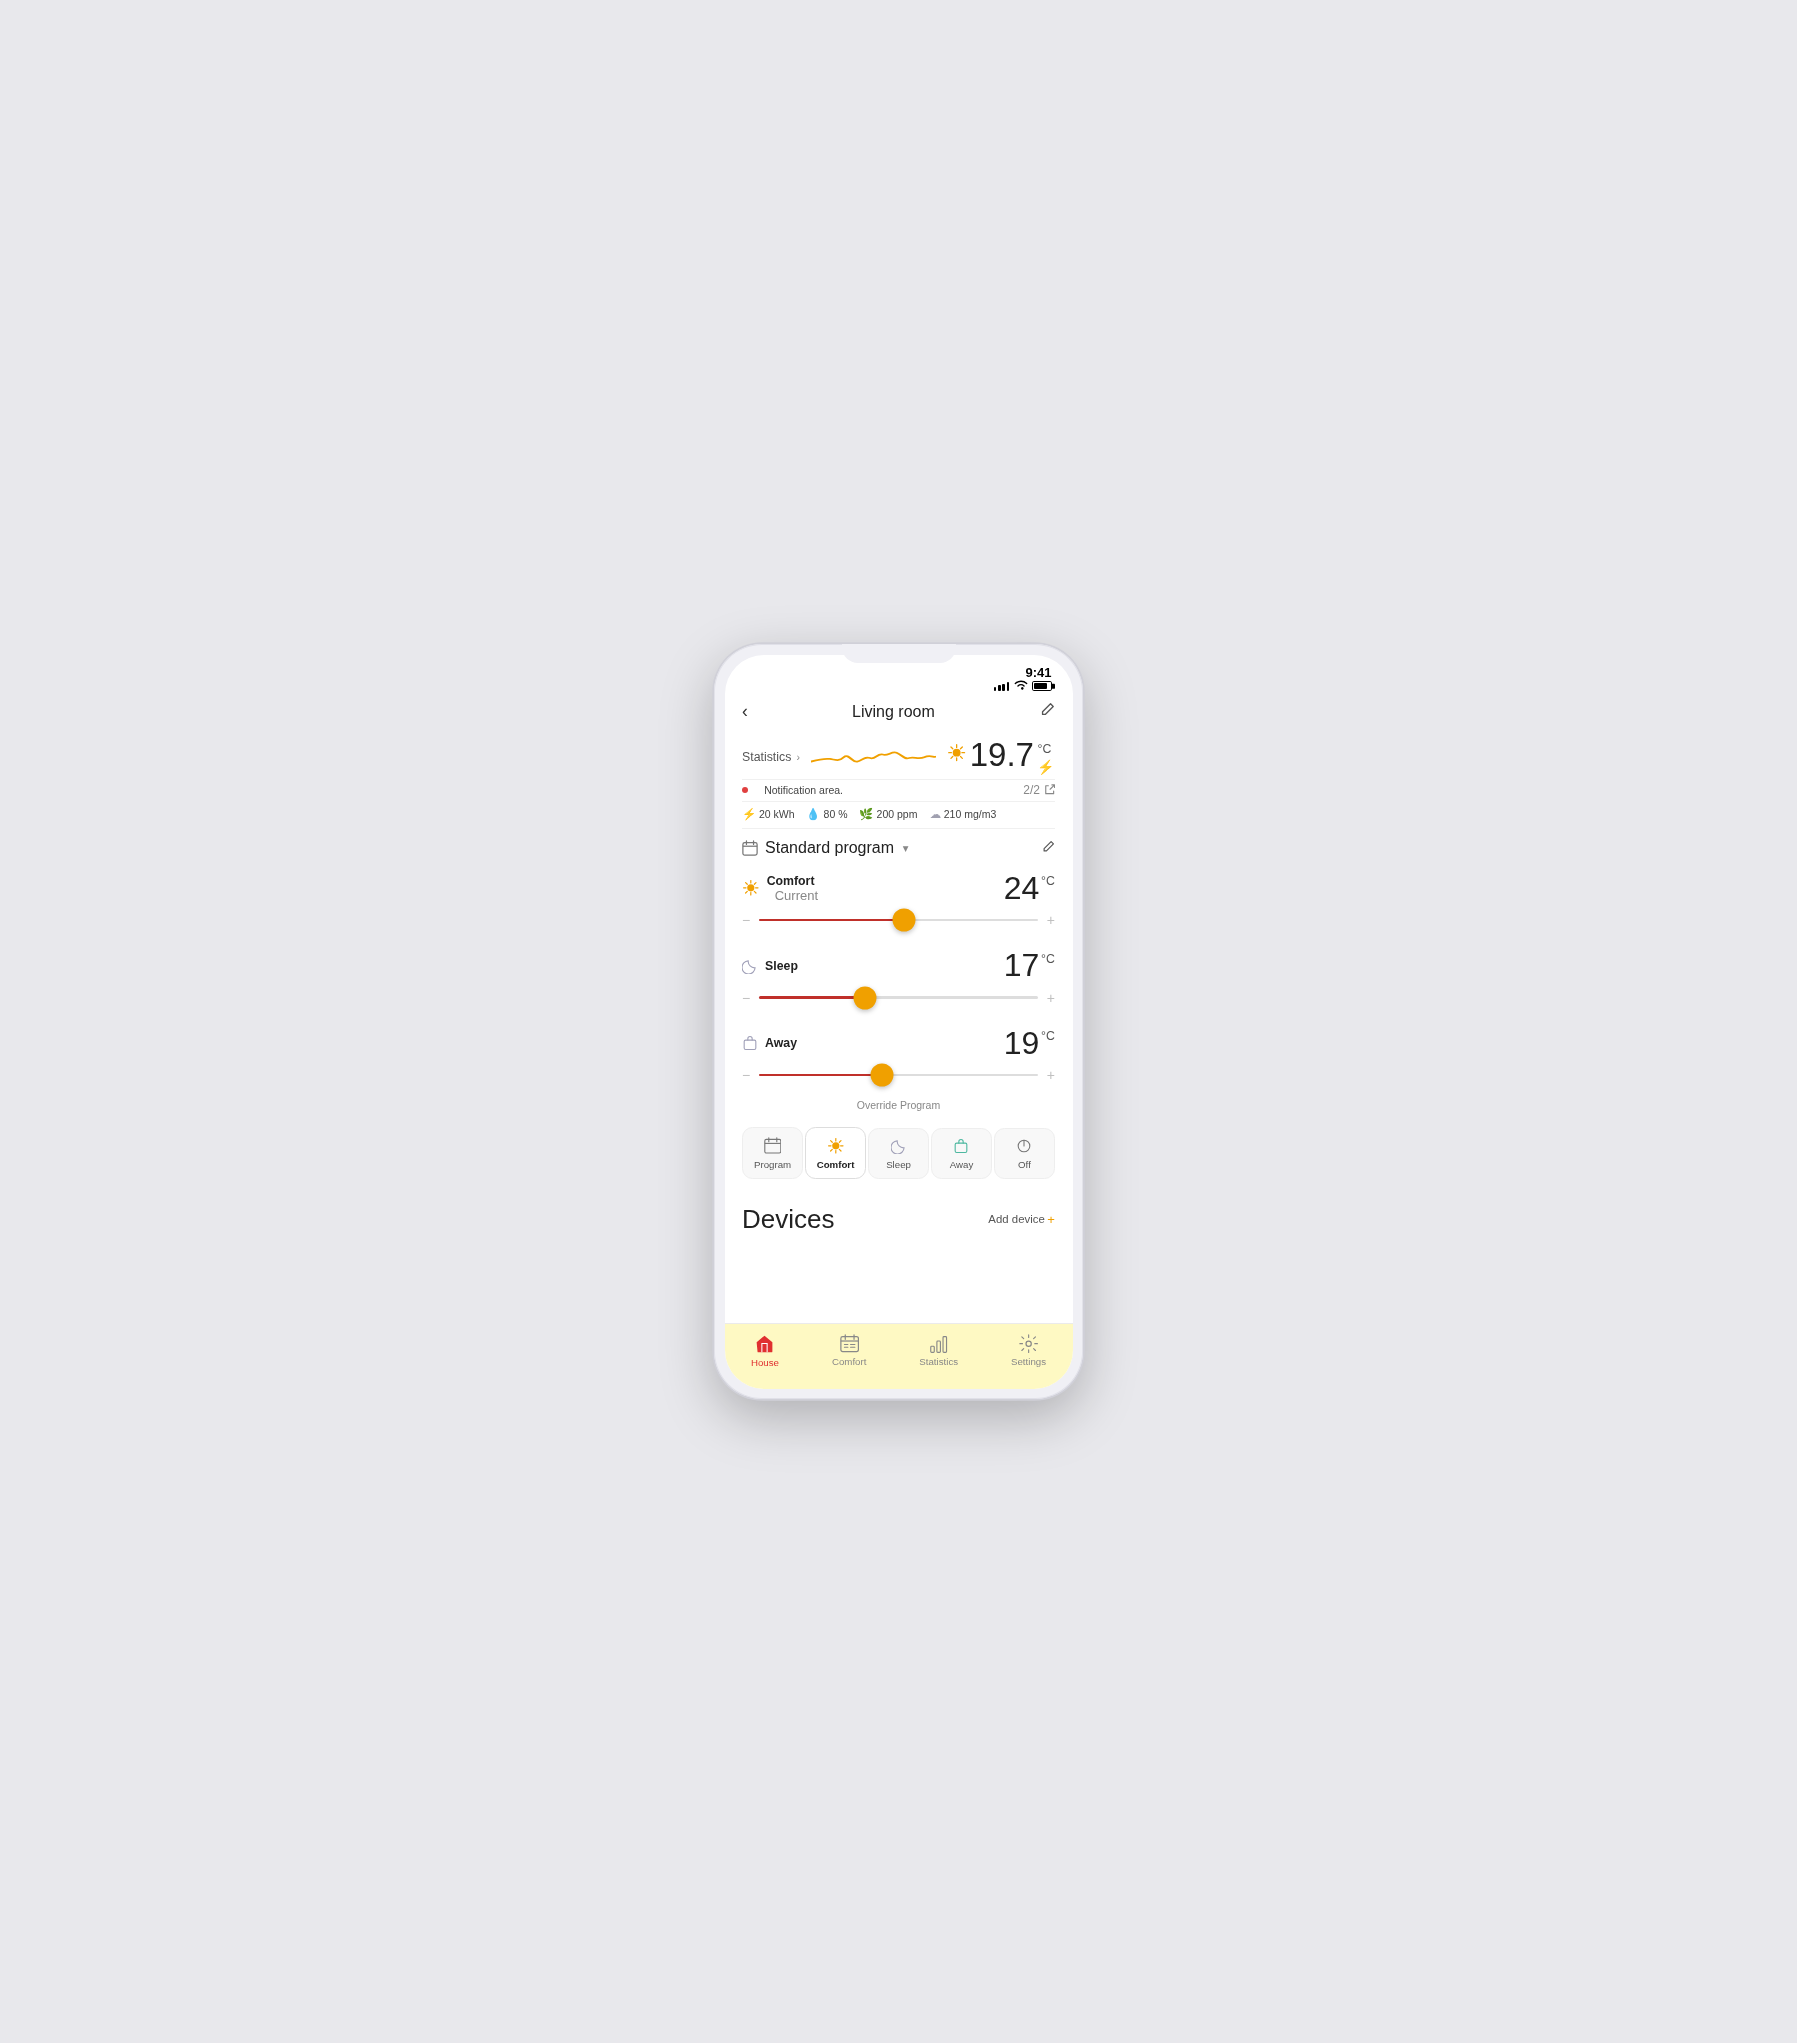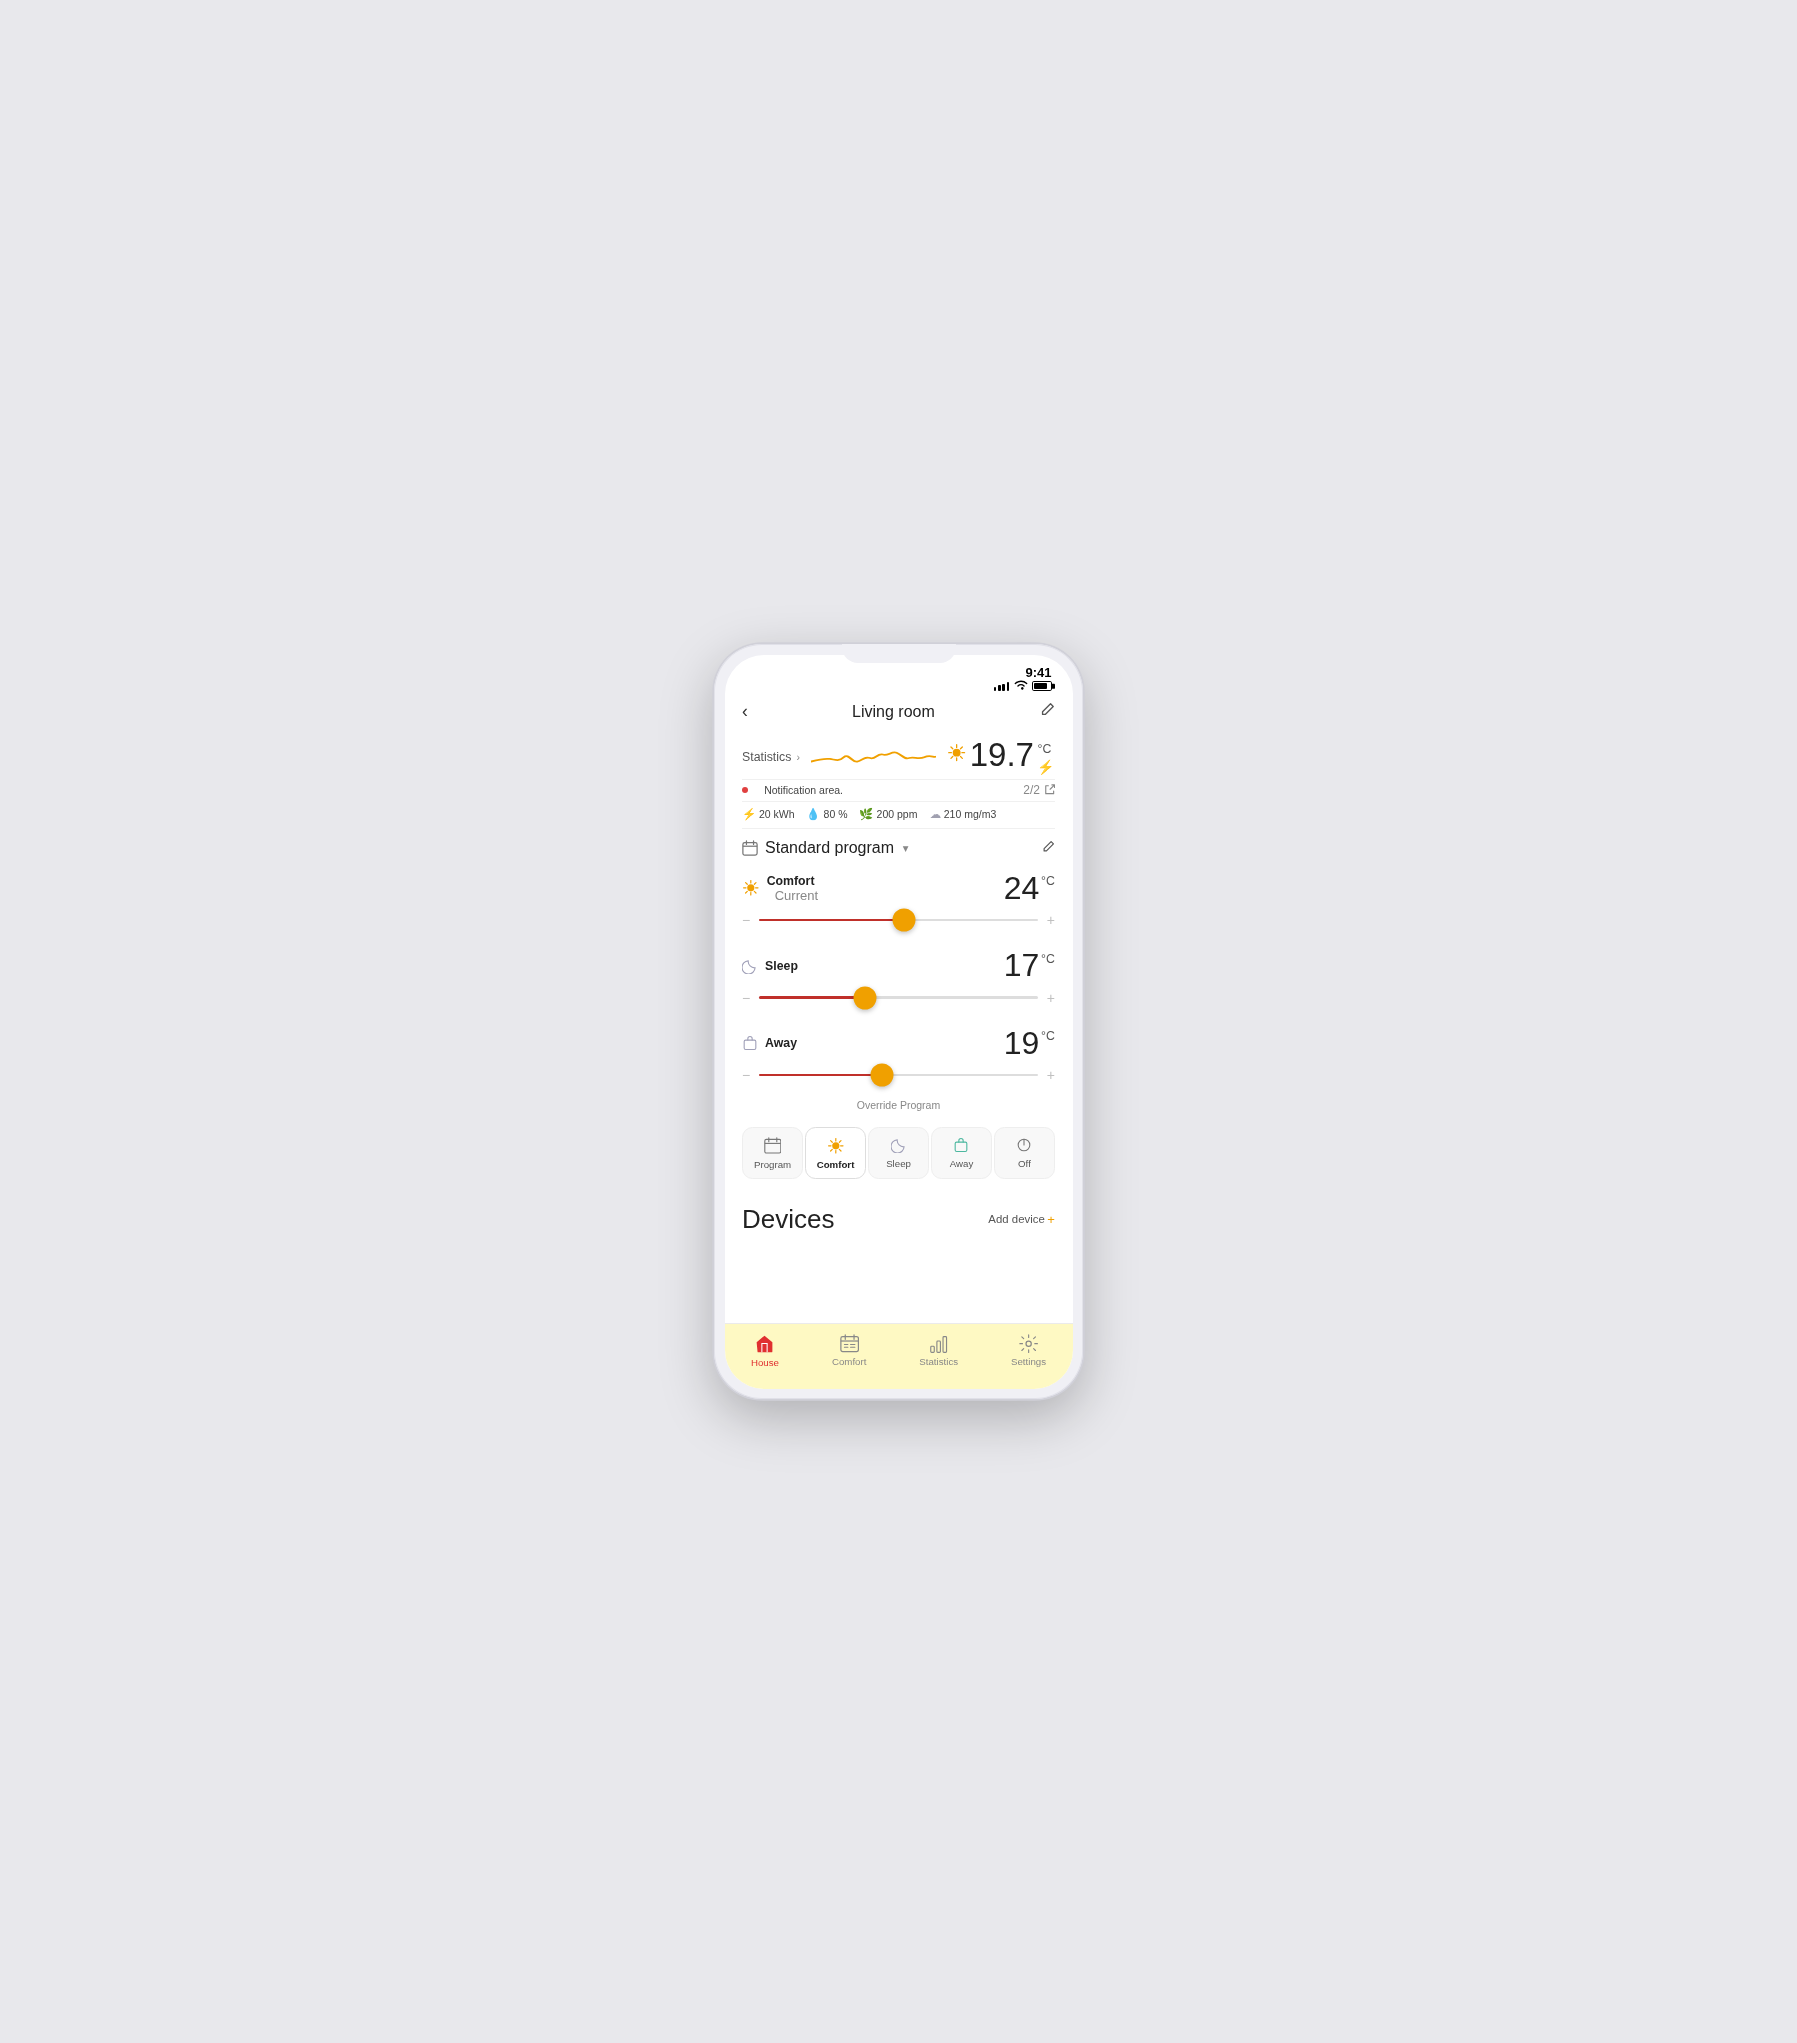--- a/index.html
+++ b/index.html
@@ -222,20 +222,21 @@
       padding: 3.5px 0 8.8px;
       font-size: 10.5px;
       color: #888;
     }
 
     
     .mode-buttons {
       display: flex;
       gap: 2px;
       padding: 7px 0 10.5px;
+      align-items: flex-end;
     }
     .mode-btn {
       flex: 1;
       display: flex;
       flex-direction: column;
       align-items: center;
       justify-content: center;
       gap: 4.4px;
       padding: 8.8px 3.5px;
       background: #f8f8f8;

